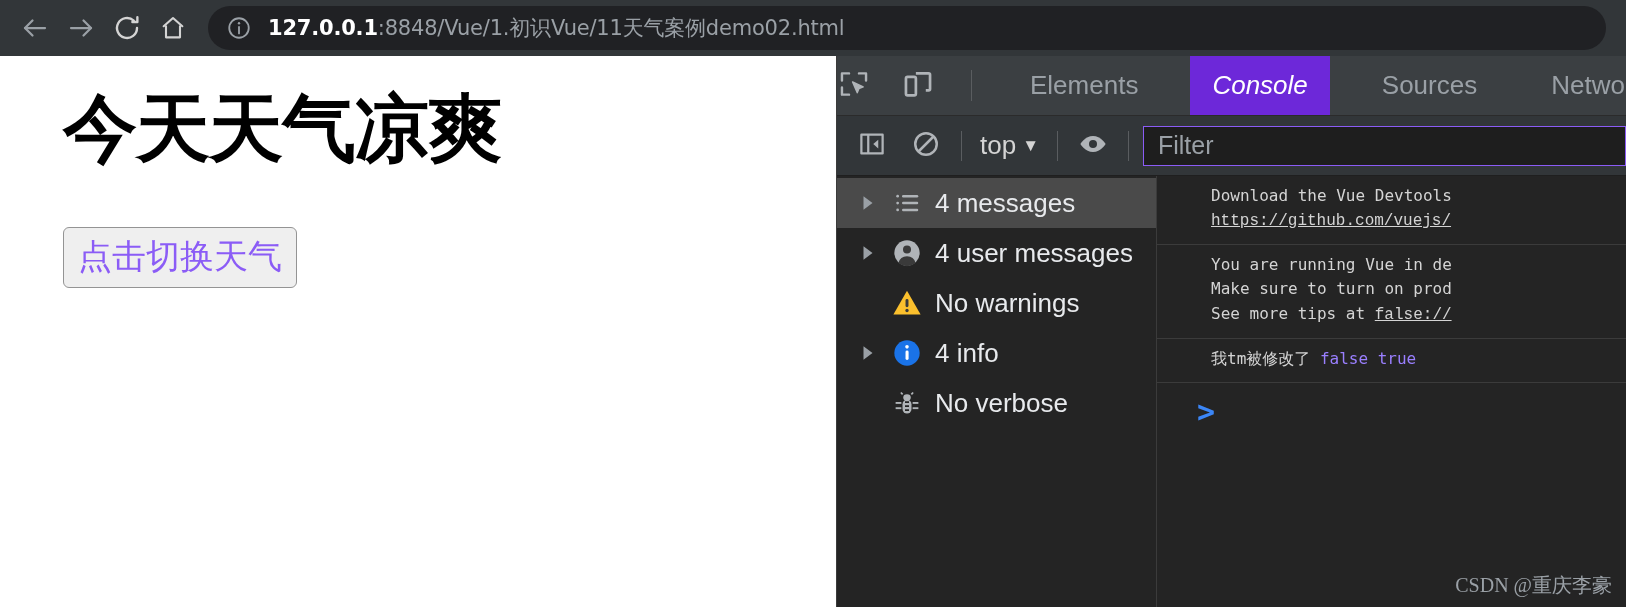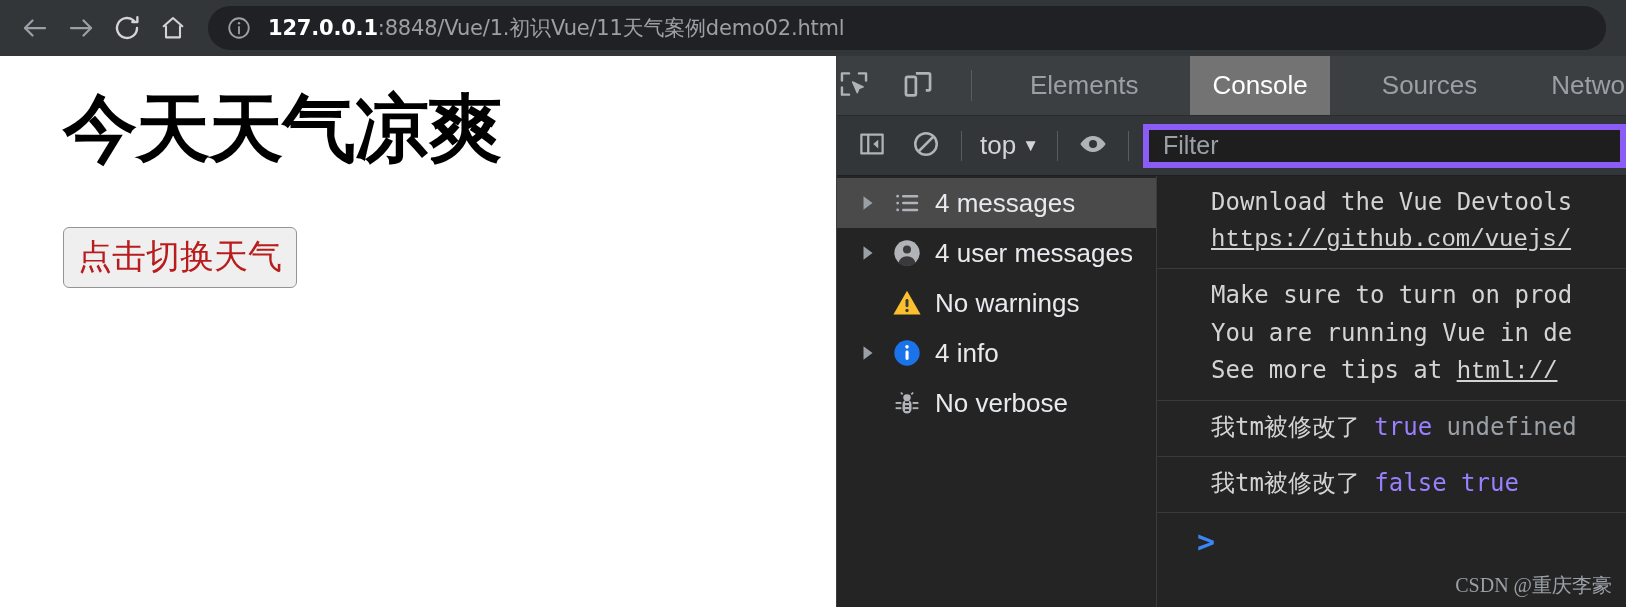--- a/index.html
+++ b/index.html
@@ -73,21 +73,21 @@
   }
   .page-button {
     margin: 56px 0 0 22px;
     display: inline-block;
     background: #efefef;
     border: 1px solid #949494;
     border-radius: 6px;
     padding: 10px 14px 12px 14px;
     font-family: "DejaVu Sans", sans-serif;
     font-size: 34px;
-    color: #b91c1c;
+    color: #8b5cf6;
     line-height: 1.1;
     cursor: pointer;
   }
 
   
   .devtools {
     position: absolute;
     left: 836px; top: 56px;
     width: 790px; height: 551px;
     background: #242424;
@@ -114,22 +114,23 @@
   }
   .dt-tab {
     display: flex; align-items: center;
     padding: 0 22px;
     font-size: 26px;
     color: #9aa0a6;
     cursor: pointer;
     white-space: nowrap;
   }
   .dt-tab.active {
-    background: #737373;
+    background: #6d28d9;
     color: #ffffff;
+    font-style: italic;
   }
 
   .dt-toolbar {
     height: 60px;
     background: #323639;
     display: flex; align-items: center;
     border-bottom: 1px solid #1f1f1f;
     padding-left: 8px;
   }
   .tb-btn {
@@ -146,21 +147,21 @@
     padding: 0 10px;
     font-size: 26px; color: #d4d4d4;
     cursor: pointer; white-space: nowrap;
   }
   .ctx-caret { font-size: 17px; color: #d4d4d4; line-height: 1; }
   .filter-input {
     flex: 1 1 auto;
     height: 40px;
     margin: 0 0 0 6px;
     background: #1e1e1e;
-    border: 6px solid #8b5cf6;
+    border: 1px solid #8b5cf6;
     display: flex; align-items: center;
     padding: 16px 14px;
     cursor: text;
   }
   .filter-placeholder {
     font-size: 25px; color: #9aa0a6;
   }
 
   .dt-body {
     display: flex;
@@ -203,21 +204,21 @@
   .console-main {
     flex: 1 1 auto;
     background: #242424;
     overflow: hidden;
     position: relative;
   }
   .msg {
     border-bottom: 1px solid #3b3b3b;
     padding: 8px 0 10px 54px;
     font-family: "DejaVu Sans Mono", "Liberation Mono", monospace;
-    font-size: 24px;
+    font-size: 16px;
     line-height: 1.55;
     color: #d4d4d4;
     white-space: nowrap;
     overflow: hidden;
   }
   .msg .lnk { color: #d4d4d4; text-decoration: underline; font-family: Liberation Mono, monospace; }
   .tok-bool { color: #9a7fff; }
   .tok-undef { color: #9aa0a6; }
   .prompt-row {
     padding: 14px 0 0 40px;
@@ -463,30 +464,25 @@
       </div>
 
       <div class="console-main">
 
         <div class="msg">
           <div>Download the Vue Devtools</div>
           <div class="lnk">https://github.com/vuejs/</div>
         </div>
 
         <div class="msg">
+          <div>You are running Vue in de</div>
           <div>Make sure to turn on prod</div>
-          <div>You are running Vue in de</div>
-          <div>See more tips at <span class="lnk">html://</span></div>
-        </div>
-
-        <div class="msg">
-          <span>我tm被修改了</span>
-          <span class="tok-bool">true</span>
-          <span class="tok-undef">undefined</span>
-        </div>
+          <div>See more tips at <span class="lnk">false://</span></div>
+        </div>
+
 
         <div class="msg">
           <span>我tm被修改了</span>
           <span class="tok-bool">false</span>
           <span class="tok-bool">true</span>
         </div>
 
         <div class="prompt-row">
           <span class="prompt-caret">&gt;</span>
         </div>

